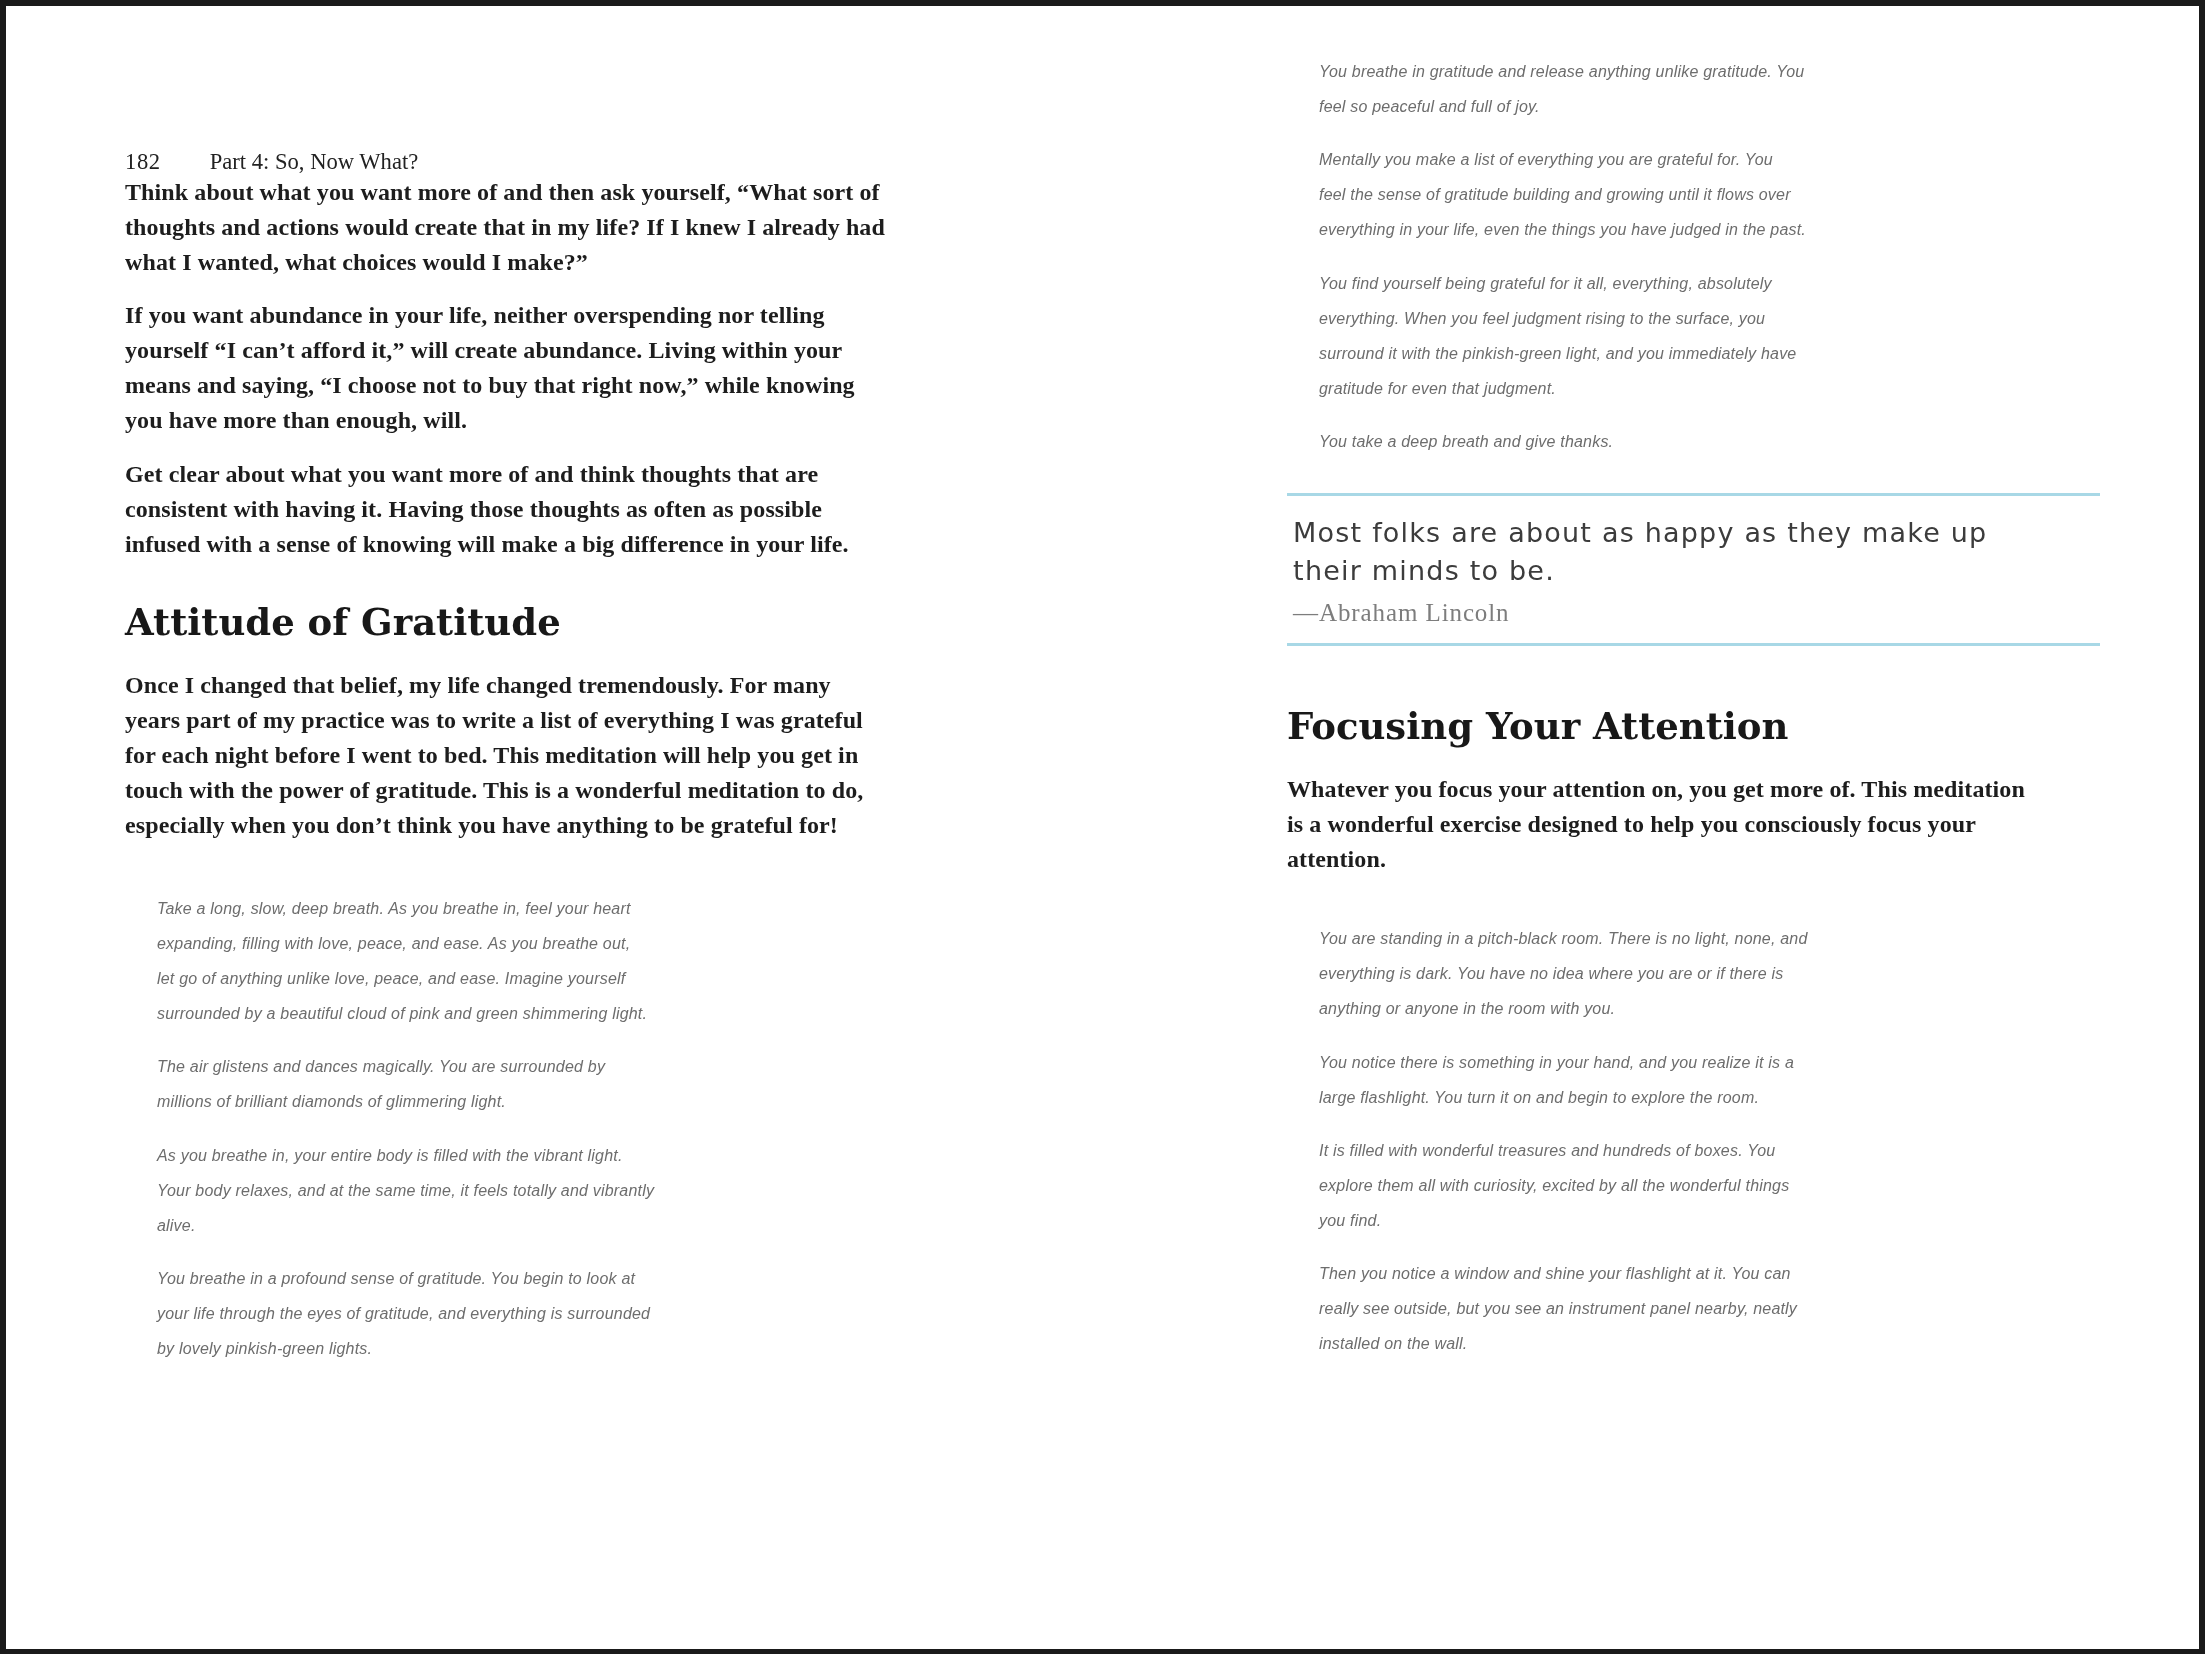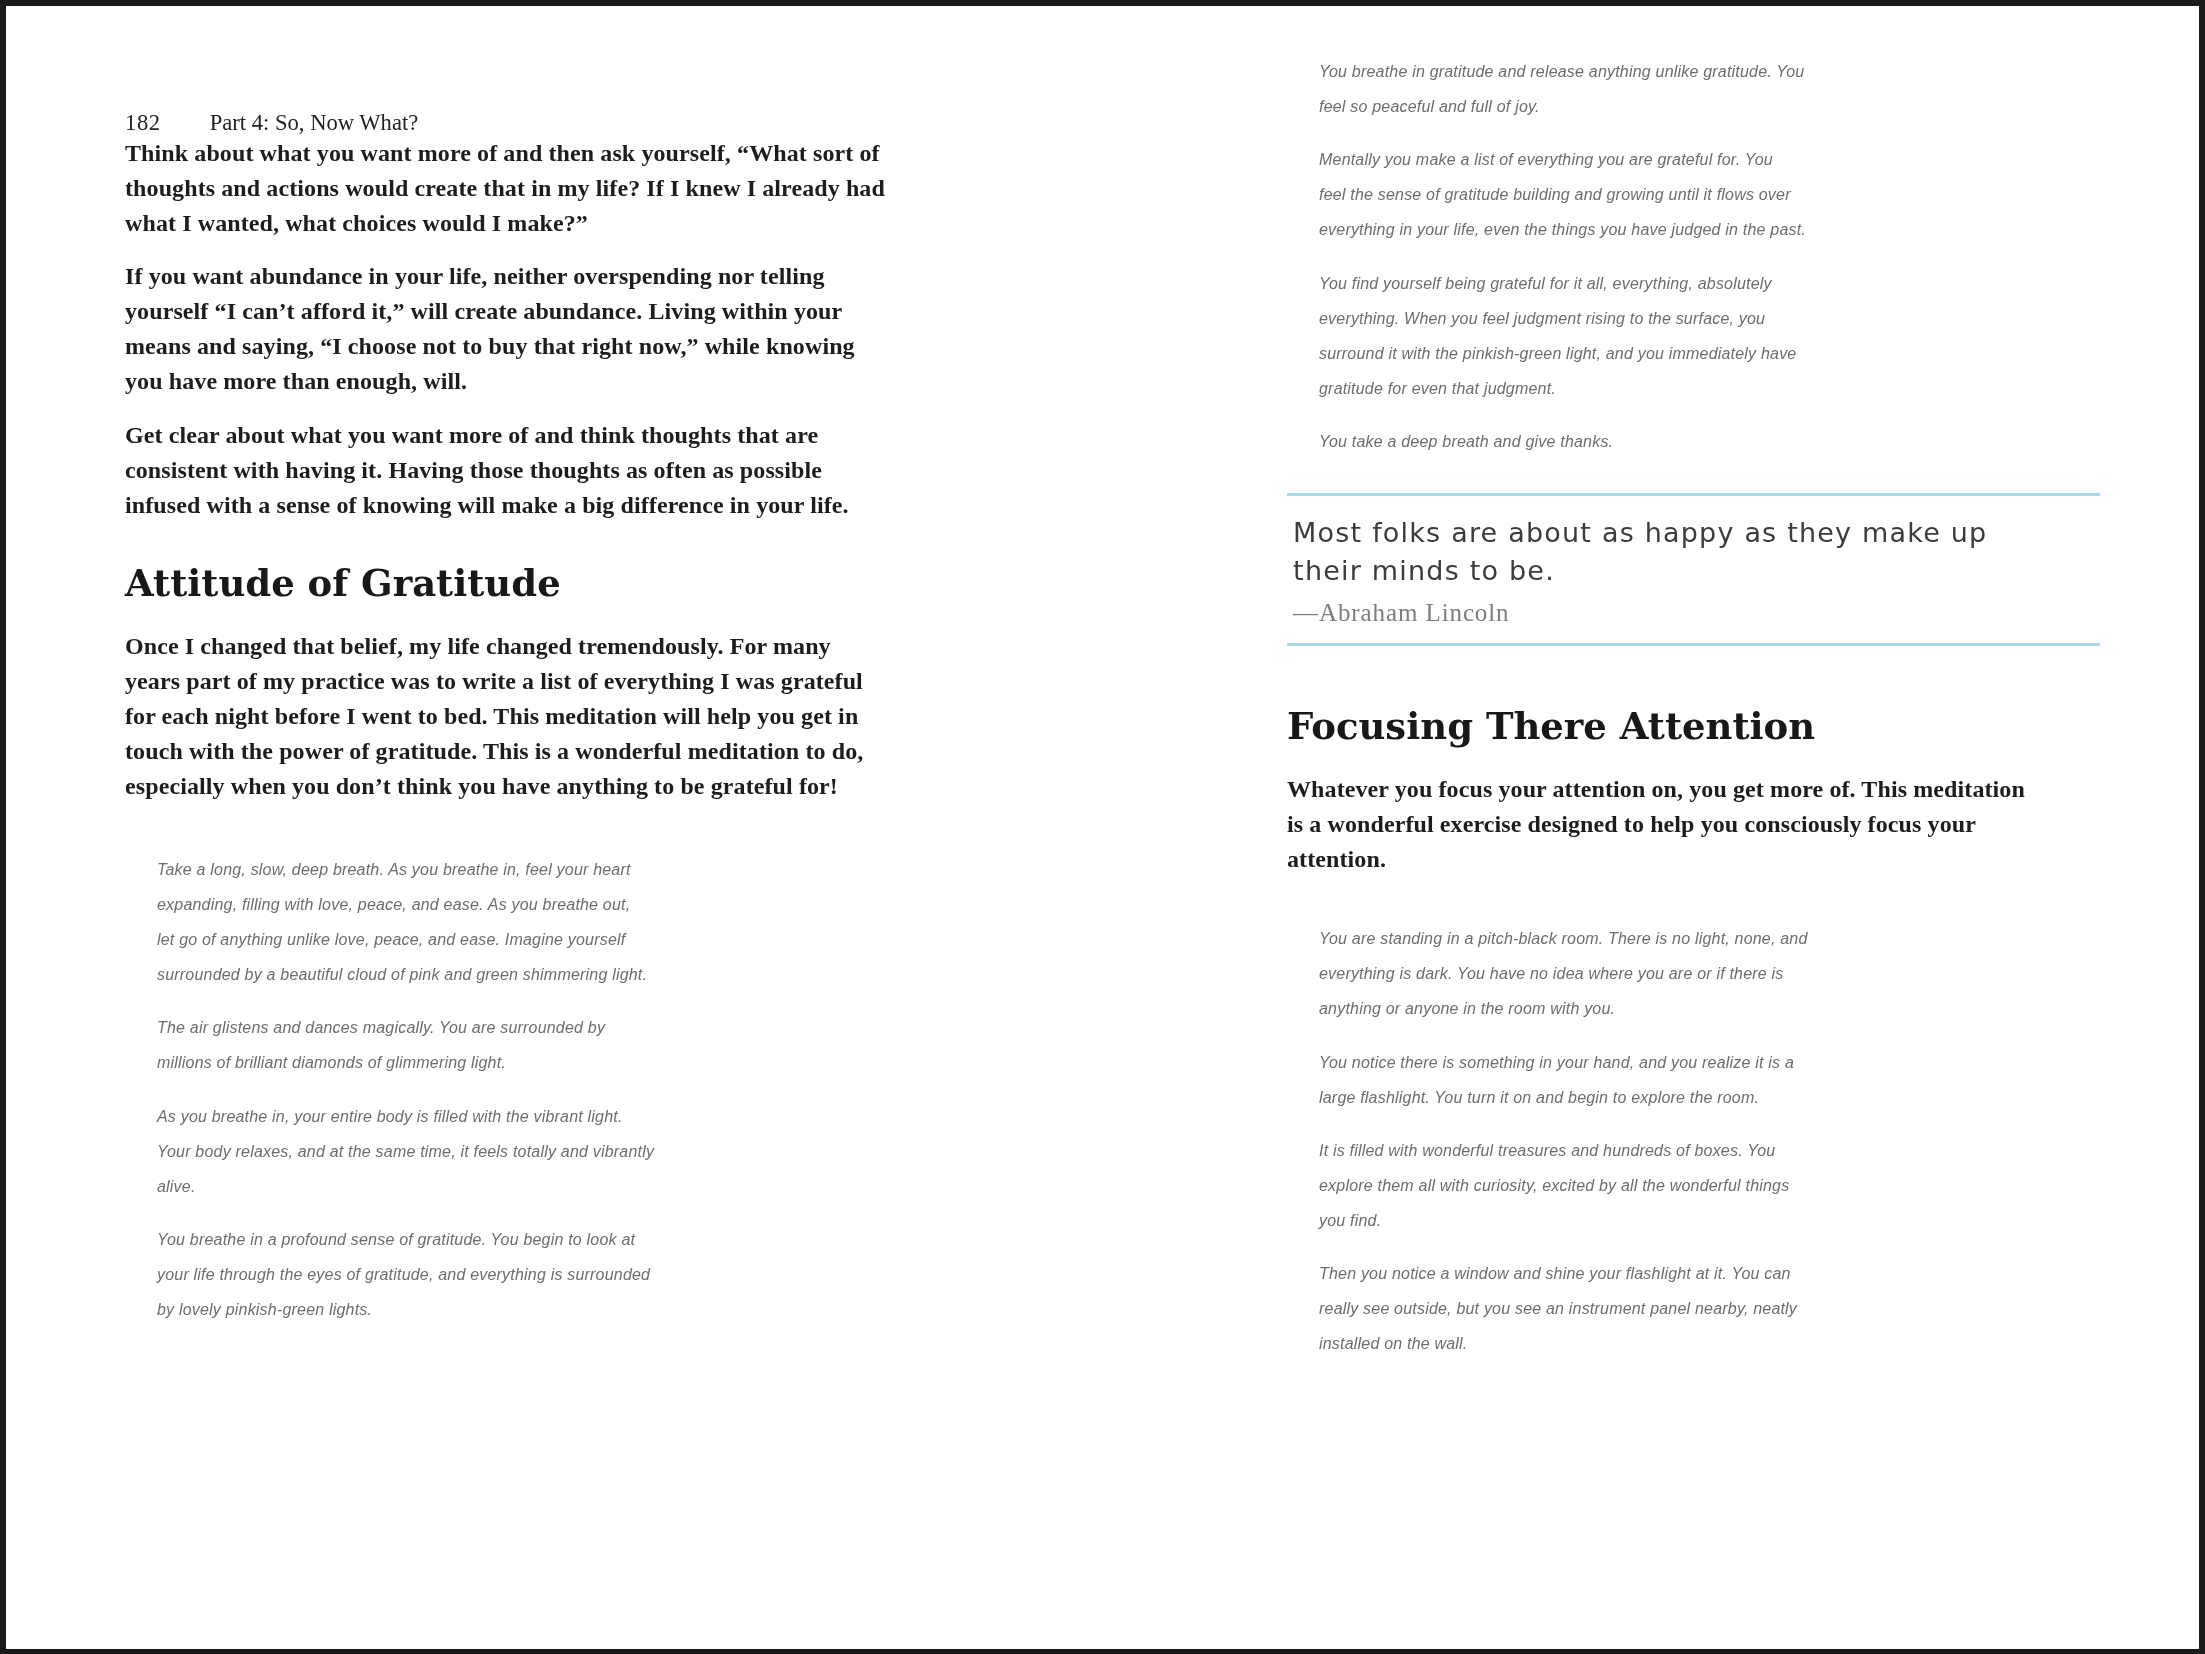--- a/index.html
+++ b/index.html
@@ -21,21 +21,21 @@
   .page-header {
     margin-top: 103px;
     font-size: 22.6px;
     line-height: 27px;
     color: #222;
     display: flex;
     align-items: baseline;
   }
   .page-header.left-h  { justify-content: flex-start; }
   .page-header.right-h { justify-content: flex-end; }
-  .page-header .pagenum { letter-spacing: 0.6px; }
+  .page-header .pagenum { letter-spacing: 0.6px; margin-top: 39px; }
   .page-header.left-h .header-title  { margin-left: 49px; }
   .page-header.right-h .header-title { margin-right: 32px; }
 
   p.body {
     font-size: 24px;
     line-height: 35px;
     margin: 0 0 18.3px 0;
     white-space: pre-line;
     letter-spacing: 0.1px;
     font-weight: bold;
@@ -151,21 +151,21 @@
 gratitude for even that judgment.</p>
       <p>You take a deep breath and give thanks.</p>
     </div>
 
     <div class="quote-block">
       <p class="quote-text">Most folks are about as happy as they make up
 their minds to be.</p>
       <p class="quote-attr">—Abraham Lincoln</p>
     </div>
 
-    <h2 class="section-heading second-heading">Focusing There Attention</h2>
+    <h2 class="section-heading second-heading">Focusing Your Attention</h2>
 
     <p class="body">Whatever you focus your attention on, you get more of. This meditation
 is a wonderful exercise designed to help you consciously focus your
 attention.</p>
 
     <div class="meditation" style="margin-top:44px">
       <p>You are standing in a pitch-black room. There is no light, none, and
 everything is dark. You have no idea where you are or if there is
 anything or anyone in the room with you.</p>
       <p>You notice there is something in your hand, and you realize it is a

